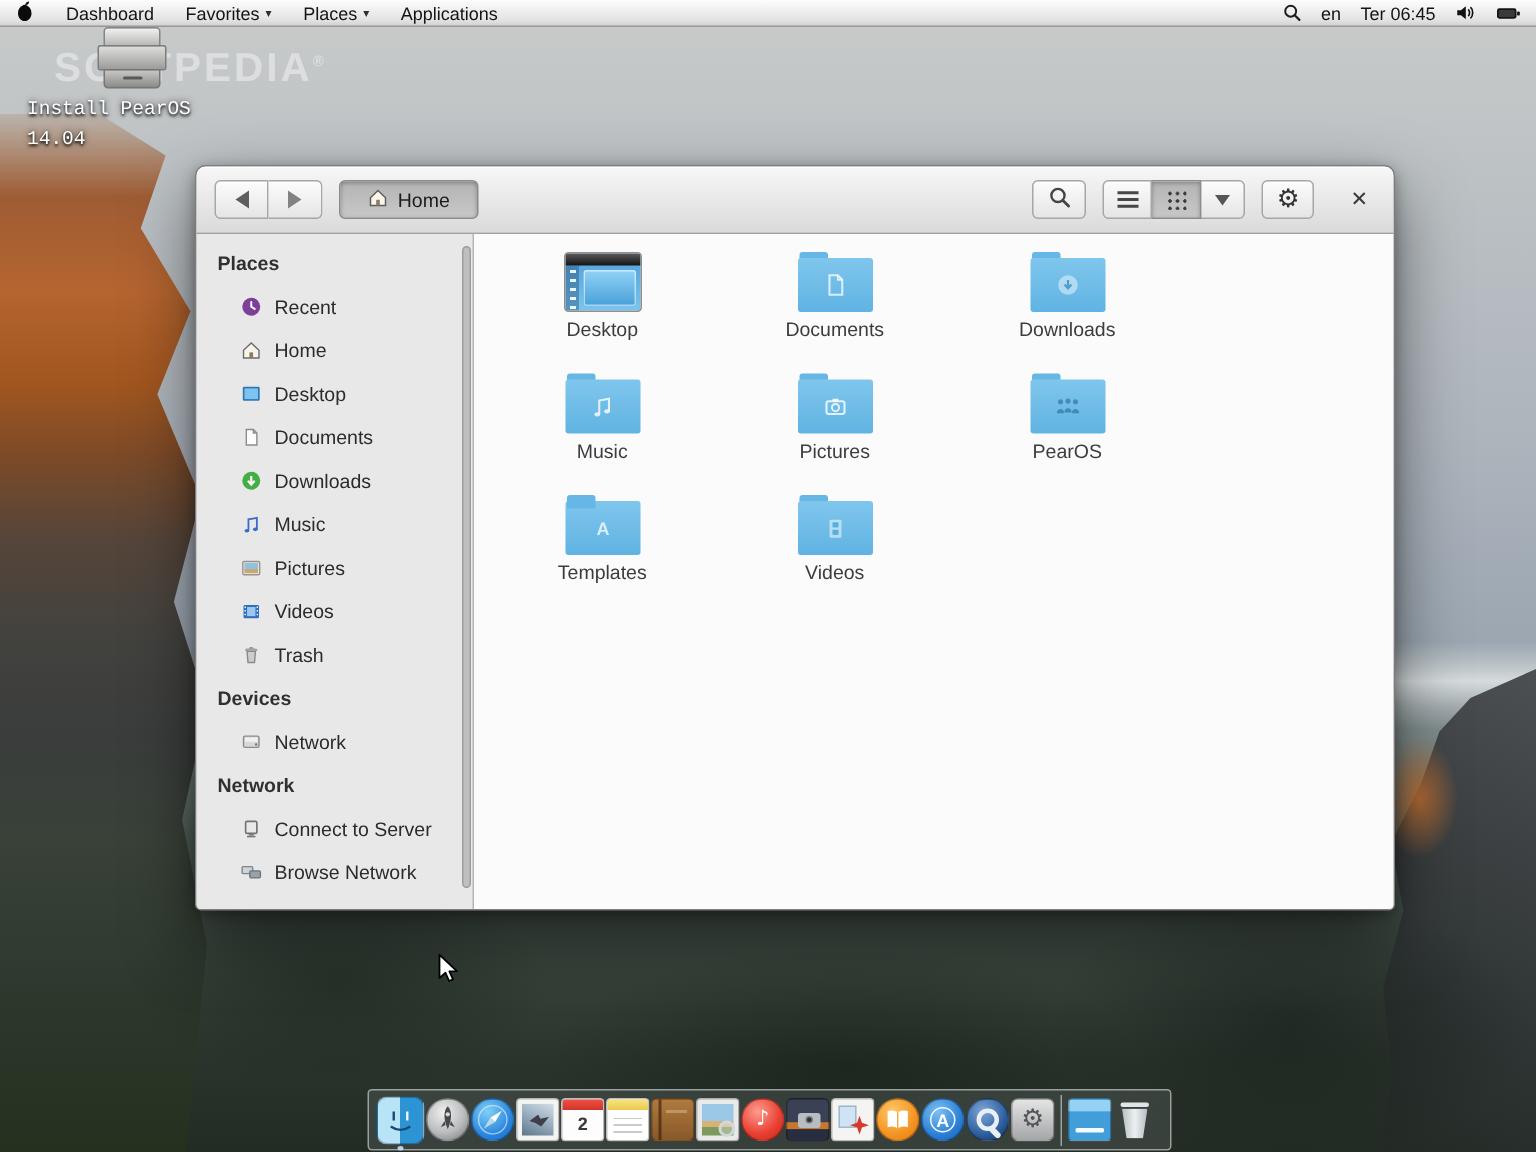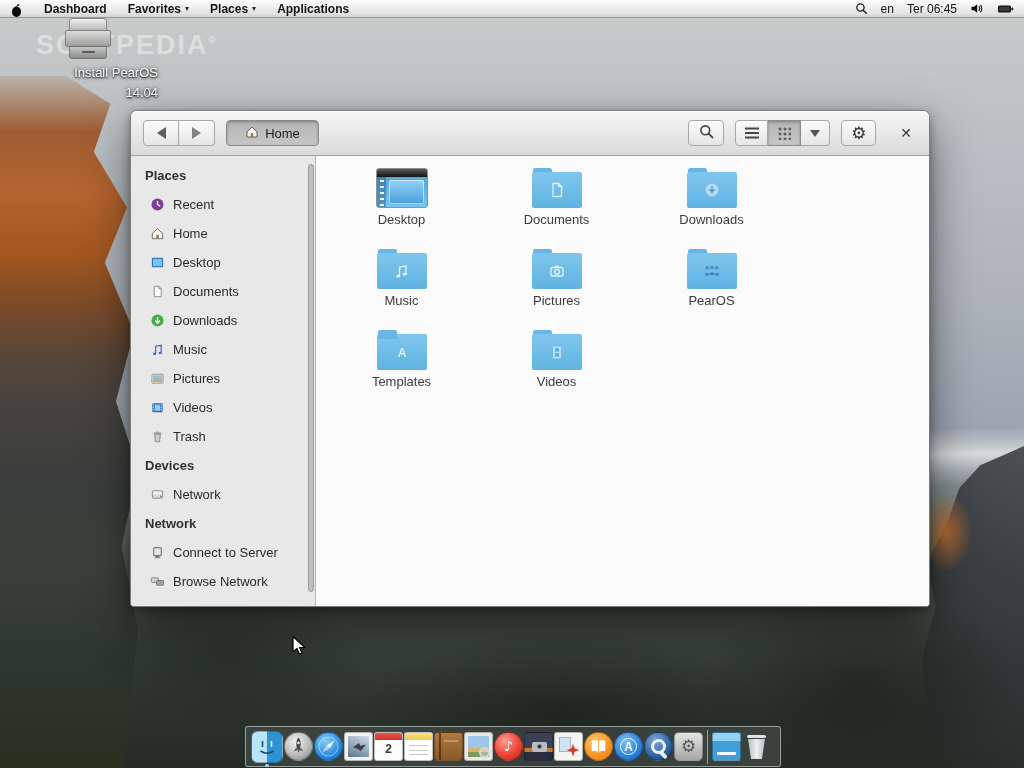--- a/index.html
+++ b/index.html
@@ -24,34 +24,34 @@
   .valley-shade { position:absolute; left:0; top:580px; width:1024px; height:188px; z-index:1;
     background:
       radial-gradient(140px 70px at 22% 40%, rgba(20,30,22,.45), rgba(20,30,22,0)),
       radial-gradient(200px 80px at 55% 70%, rgba(12,20,14,.4), rgba(12,20,14,0)),
       radial-gradient(160px 90px at 84% 55%, rgba(15,22,18,.45), rgba(15,22,18,0)); }
 
   
   .watermark { position:absolute; left:36px; top:30px; z-index:2; font-size:27px; font-weight:bold;
     letter-spacing:2px; color:rgba(255,255,255,.42); }
   .watermark sup { font-size:10px; }
-  .install { position:absolute; left:18px; top:18px; width:140px; z-index:3; text-align:right; cursor:pointer; }
+  .install { position:absolute; left:18px; top:18px; width:140px; z-index:3; text-align:left; cursor:pointer;font-family:Liberation Mono, monospace; }
   .drive { width:54px; height:42px; margin:0 auto; position:relative; }
   .d-top { position:absolute; top:0; left:8px; right:8px; height:13px; background:linear-gradient(180deg,#f0f0ee,#b9b9b7); border:1px solid #858585; border-radius:3px 3px 0 0; }
   .d-mid { position:absolute; top:12px; left:4px; right:4px; height:17px; background:linear-gradient(180deg,#dddddb,#9c9c9a); border:1px solid #7d7d7d; border-radius:2px; }
   .d-bot { position:absolute; top:28px; left:8px; right:8px; height:13px; background:linear-gradient(180deg,#c7c7c5,#8b8b89); border:1px solid #757575; border-radius:0 0 3px 3px; }
   .d-slot { position:absolute; top:33px; left:21px; width:13px; height:2px; background:#585858; border-radius:1px; }
   .install-label { margin-top:3px; color:#fff; font-size:13px; line-height:1.55;
     text-shadow:0 1px 2px rgba(0,0,0,.95), 0 0 4px rgba(0,0,0,.7); }
 
   
   .menubar { position:absolute; top:0; left:0; right:0; height:18px; z-index:50;
     background:linear-gradient(180deg,#fdfdfd,#e2e2e2 80%,#d2d2d2); border-bottom:1px solid #9a9a9a;
     display:flex; justify-content:space-between; align-items:center; padding:0 10px; font-size:12px; color:#141414; }
-  .mb-left { display:flex; align-items:flex-end; gap:21px;font-weight:bold; }
+  .mb-left { display:flex; align-items:flex-start; gap:21px; }
   .mb-right { display:flex; align-items:center; gap:13px; }
   .mb-item { display:flex; align-items:center; gap:4px; cursor:default; line-height:18px; }
   .mb-arrow { font-size:8px; color:#2e2e2e; }
   .mb-ic { display:flex; align-items:center; }
 
   
   .window { position:absolute; left:130px; top:110px; width:800px; height:497px; z-index:20;
     border:1px solid #7d7d7d; border-radius:7px 7px 4px 4px; background:#fbfbfb; overflow:hidden;
     box-shadow:0 18px 45px rgba(0,0,0,.5), 0 3px 10px rgba(0,0,0,.35); }
   .toolbar { height:45px; background:linear-gradient(180deg,#f7f7f7,#dadada); border-bottom:1px solid #a2a2a2;
@@ -78,21 +78,21 @@
   .icon-lines { width:14px; height:2.5px; background:#474747; box-shadow:0 4.5px 0 #474747, 0 9px 0 #474747; transform:translateY(-4.5px); }
   .icon-grid { width:14px; height:14px; background-image:radial-gradient(#3d3d3d 1.2px, transparent 1.3px); background-size:5px 5px; background-position:.5px .5px; }
   .gear-btn { width:35px; margin-left:11px; }
   .gear-glyph { font-size:17px; color:#333; line-height:1; }
   .close-x { margin-left:24px; margin-right:5px; font-size:14px; color:#3a3a3a; cursor:pointer; }
 
   .win-body { display:flex; height:450px; }
   .sidebar { width:185px; background:#e8e8e8; border-right:1px solid #b6b6b6; position:relative; padding-top:5px;
     font-size:13px; color:#2b2b2b; }
   .sb-header { font-weight:bold; color:#303030; height:29px; line-height:29px; padding-left:14px; }
-  .sb-item { display:flex; align-items:center; gap:8px; height:29px; padding-left:18px; cursor:pointer; }
+  .sb-item { display:flex; align-items:center; gap:8px; height:29px; padding-left:28px; cursor:pointer; }
   .sb-ic { width:16px; height:16px; display:flex; align-items:center; justify-content:center; flex:0 0 16px; }
   .sb-scroll { position:absolute; right:1px; top:8px; width:6px; height:428px; background:#bfbfbf; border:1px solid #9d9d9d; border-radius:4px; cursor:pointer; }
 
   .content { flex:1; background:#fbfbfb; padding:10px 0 0 8px; display:flex; flex-wrap:wrap; align-content:flex-start; }
   .cell { width:155px; height:81px; display:flex; flex-direction:column; align-items:center; cursor:pointer; }
   .cell-label { margin-top:4px; font-size:13px; color:#3c3c3c; }
 
   .folder { position:relative; width:50px; height:40px; margin-top:2px; }
   .folder .tab { position:absolute; top:0; left:1px; width:19px; height:9px; border-radius:2px 2px 0 0; background:#66b7e5; }
   .folder .fbody { position:absolute; top:4px; left:0; right:0; bottom:0; border-radius:2px;

